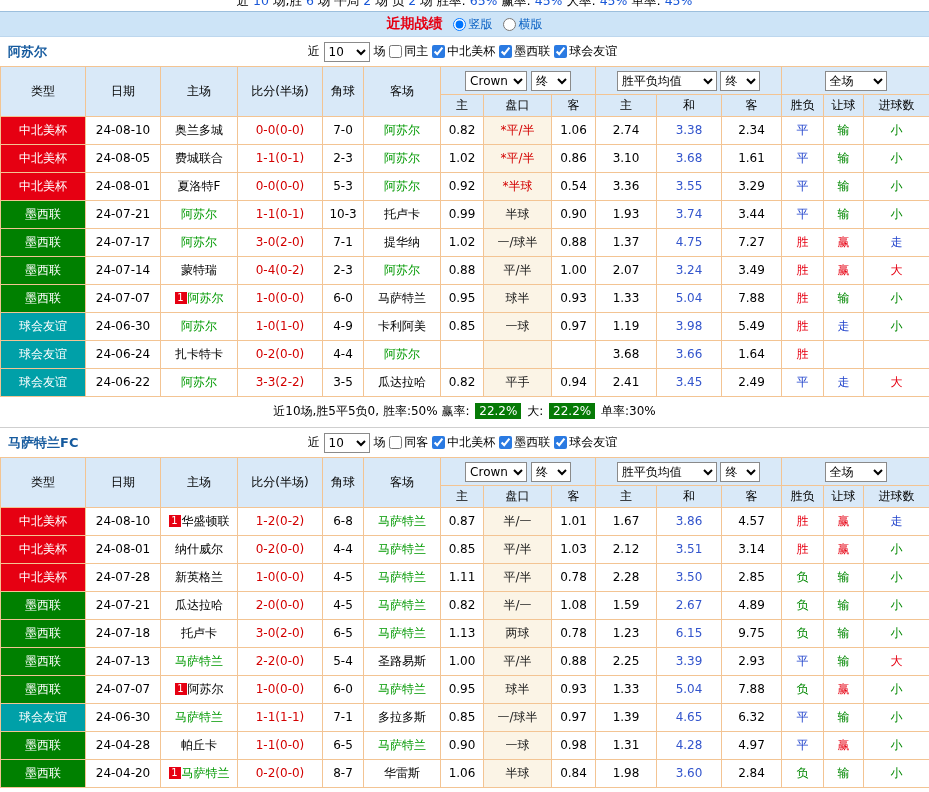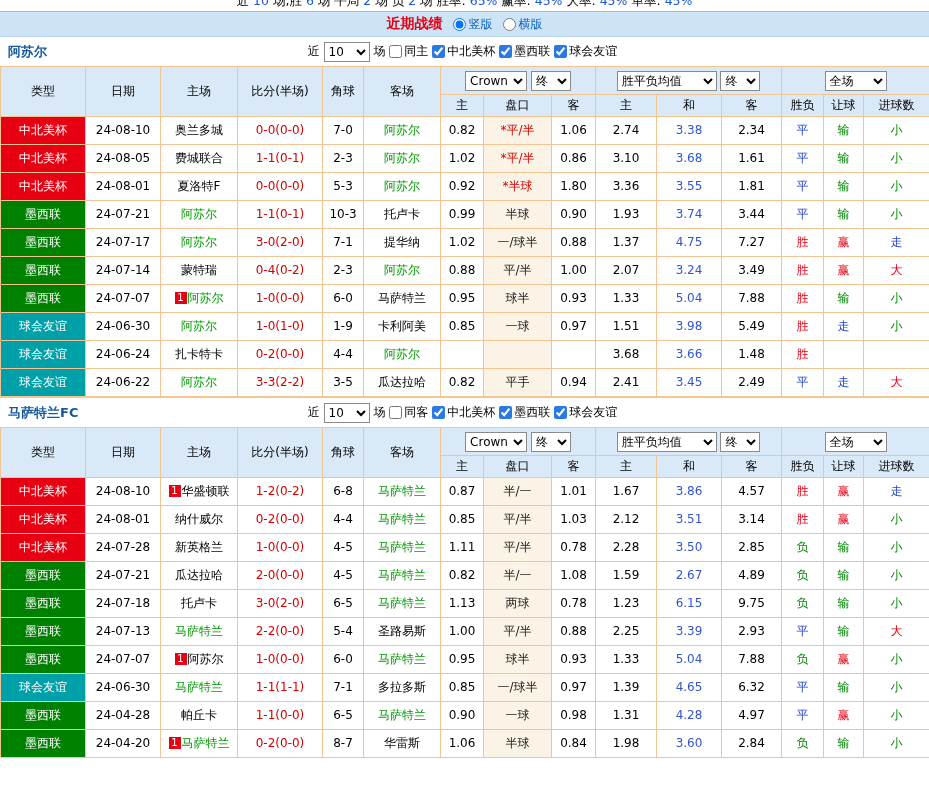--- a/index.html
+++ b/index.html
@@ -182,24 +182,24 @@
           </tr>
           <tr>
             <td class="lg" style="background: rgb(230, 0, 18);">中北美杯</td>
             <td>24-08-01</td>
             <td><span>夏洛特F</span></td>
             <td class="score">0-0(0-0)</td>
             <td>5-3</td>
             <td><span class="tgreen">阿苏尔</span></td>
             <td>0.92</td>
             <td class="hd star">*半球</td>
-            <td>1.80</td>
+            <td>0.54</td>
             <td>3.36</td>
             <td class="avgmid">3.55</td>
-            <td>1.81</td>
+            <td>3.29</td>
             <td style="color: rgb(34, 68, 204);">平</td>
             <td style="color: rgb(0, 136, 0);">输</td>
             <td style="color: rgb(0, 136, 0);">小</td>
           </tr>
           <tr>
             <td class="lg" style="background: rgb(0, 128, 0);">墨西联</td>
             <td>24-07-21</td>
             <td><span class="tgreen">阿苏尔</span></td>
             <td class="score">1-1(0-1)</td>
             <td>10-3</td>
@@ -263,45 +263,45 @@
             <td>7.88</td>
             <td style="color: rgb(230, 0, 18);">胜</td>
             <td style="color: rgb(0, 136, 0);">输</td>
             <td style="color: rgb(0, 136, 0);">小</td>
           </tr>
           <tr>
             <td class="lg" style="background: rgb(0, 160, 168);">球会友谊</td>
             <td>24-06-30</td>
             <td><span class="tgreen">阿苏尔</span></td>
             <td class="score">1-0(1-0)</td>
-            <td>1-9</td>
+            <td>4-9</td>
             <td><span>卡利阿美</span></td>
             <td>0.85</td>
             <td class="hd">一球</td>
             <td>0.97</td>
-            <td>1.51</td>
+            <td>1.19</td>
             <td class="avgmid">3.98</td>
             <td>5.49</td>
             <td style="color: rgb(230, 0, 18);">胜</td>
             <td style="color: rgb(34, 68, 204);">走</td>
             <td style="color: rgb(0, 136, 0);">小</td>
           </tr>
           <tr>
             <td class="lg" style="background: rgb(0, 160, 168);">球会友谊</td>
             <td>24-06-24</td>
             <td><span>扎卡特卡</span></td>
             <td class="score">0-2(0-0)</td>
             <td>4-4</td>
             <td><span class="tgreen">阿苏尔</span></td>
             <td></td>
             <td class="hd"></td>
             <td></td>
             <td>3.68</td>
             <td class="avgmid">3.66</td>
-            <td>1.48</td>
+            <td>1.64</td>
             <td style="color: rgb(230, 0, 18);">胜</td>
             <td style="color: rgb(0, 0, 0);"></td>
             <td style="color: rgb(0, 0, 0);"></td>
           </tr>
           <tr>
             <td class="lg" style="background: rgb(0, 160, 168);">球会友谊</td>
             <td>24-06-22</td>
             <td><span class="tgreen">阿苏尔</span></td>
             <td class="score">3-3(2-2)</td>
             <td>3-5</td>
@@ -311,20 +311,21 @@
             <td>0.94</td>
             <td>2.41</td>
             <td class="avgmid">3.45</td>
             <td>2.49</td>
             <td style="color: rgb(34, 68, 204);">平</td>
             <td style="color: rgb(34, 68, 204);">走</td>
             <td style="color: rgb(230, 0, 18);">大</td>
           </tr>
         </tbody>
       </table>
+      <div class="summary"><span>近10场,胜5平5负0, 胜率:50% </span><span>赢率: </span><span class="sbadge">22.2%</span><span> 大: </span><span class="sbadge">22.2%</span><span> 单率:30%</span></div>
     </div>
     <div class="section">
       <div class="filterrow">
         <span class="teamname">马萨特兰FC</span>
         <span class="filterctr"><span>近 </span><select style="width: 46px;"><option>10</option></select><span> 场 </span><label>
             <input type="checkbox" style="">
             <span>同客</span>
           </label><label>
             <input type="checkbox" checked="" style="">
             <span>中北美杯</span>

